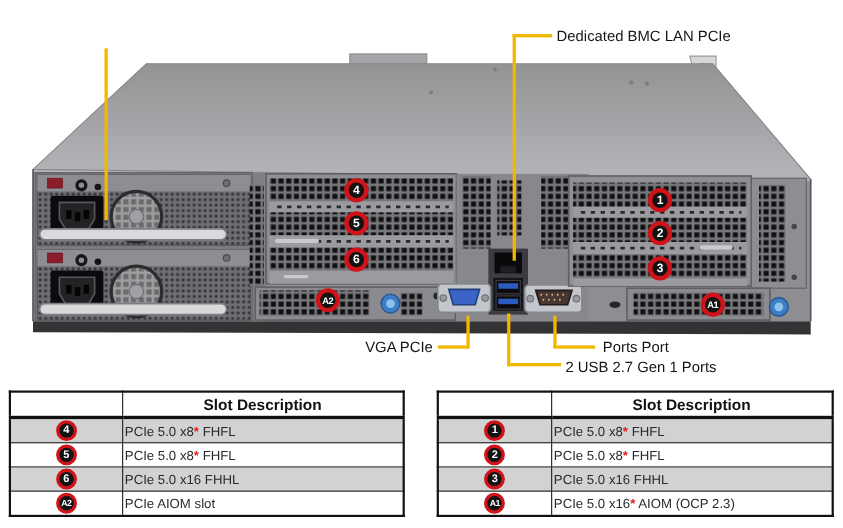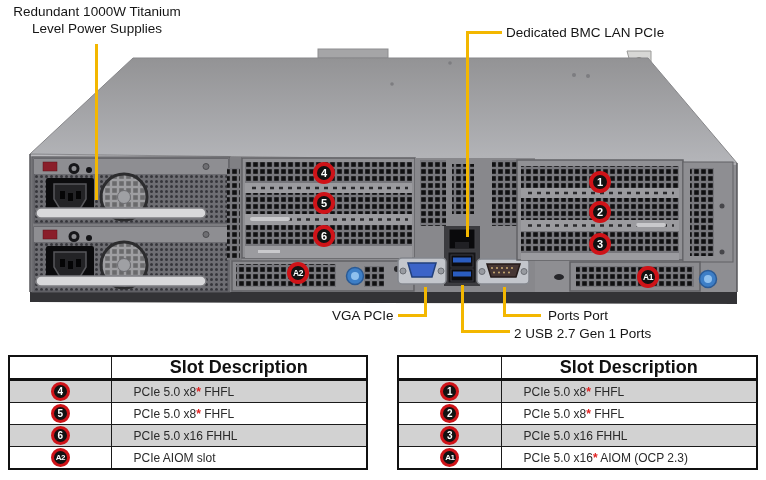--- a/index.html
+++ b/index.html
@@ -33,25 +33,25 @@
     position:absolute; border-collapse:collapse; border:2px solid #111;
     background:#ffffff; table-layout:fixed; font-size:12px; color:#2a2a2a;
   }
   #table-left  { left:8px;   top:355px; width:360px; }
   #table-right { left:397px; top:355px; width:361px; }
   .slot-table th, .slot-table td {
     border:1.5px solid #1a1a1a; height:21px; padding:0; overflow:hidden;
   }
   .slot-table thead th {
     border-bottom:3px solid #111; font-weight:bold; text-align:center;
-    background:#ffffff; font-size:18px; color:#111;
+    background:#ffffff; font-size:14px; color:#111;
   }
   .slot-table tr.shaded { background:#d2d2d2; }
   .slot-table td.badge-cell { text-align:center; vertical-align:middle; }
-  .slot-table td.desc-cell { padding-left:22px; text-align:left; }
+  .slot-table td.desc-cell { padding-left:2px; text-align:left; }
   .star { color:#E02020; font-weight:bold; }
 </style>
 </head>
 <body>
 
 <div class="page">
 
   <svg width="766" height="480" viewBox="0 0 766 480" style="position:absolute;left:0;top:0">
     <defs>
       <linearGradient id="topGrad" x1="0" y1="0" x2="0" y2="1">
@@ -261,24 +261,20 @@
   <div class="badge badge-img" style="left:589px;top:201px">
       <span>2</span>
     </div>
   <div class="badge badge-img" style="left:589px;top:233px">
       <span>3</span>
     </div>
   <div class="badge badge-img badge-a" style="left:637px;top:266px">
       <span>A1</span>
     </div>
 
-  <div class="lbl center" style="left:2px;top:3px;width:190px">
-    <div>Redundant 1000W Titanium</div>
-    <div>Level Power Supplies</div>
-  </div>
   <div class="lbl" style="left:506px;top:24px">Dedicated BMC LAN PCIe</div>
   <div class="lbl" style="left:332px;top:307px">VGA PCIe</div>
   <div class="lbl" style="left:548px;top:307px">Ports Port</div>
   <div class="lbl" style="left:514px;top:325px">2 USB 2.7 Gen 1 Ports</div>
 
   <table class="slot-table" id="table-left">
     <colgroup>
         <col style="width:102px">
         <col>
       </colgroup>

